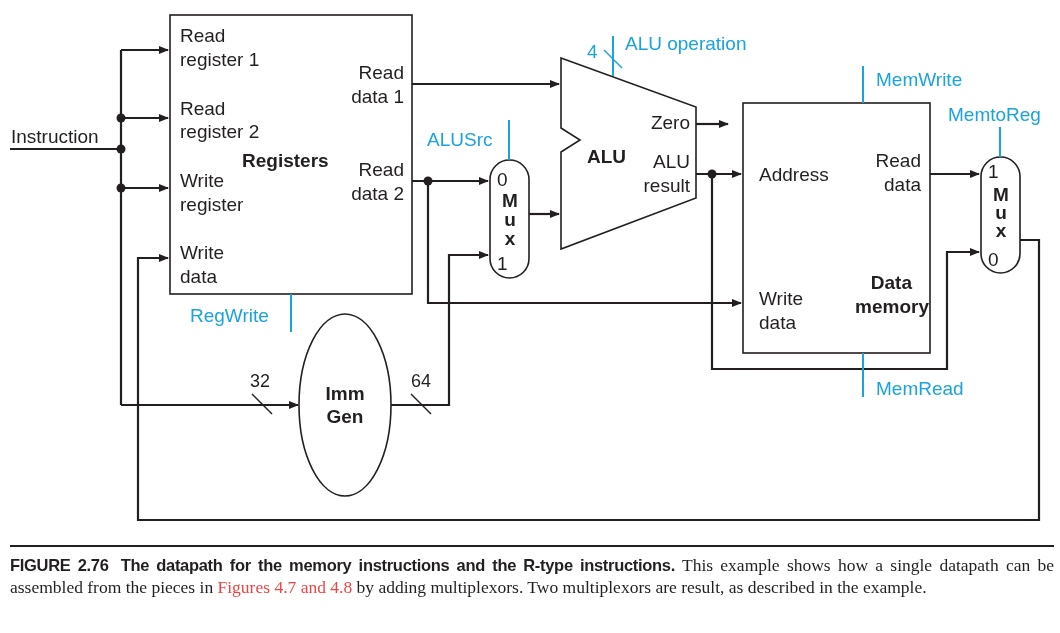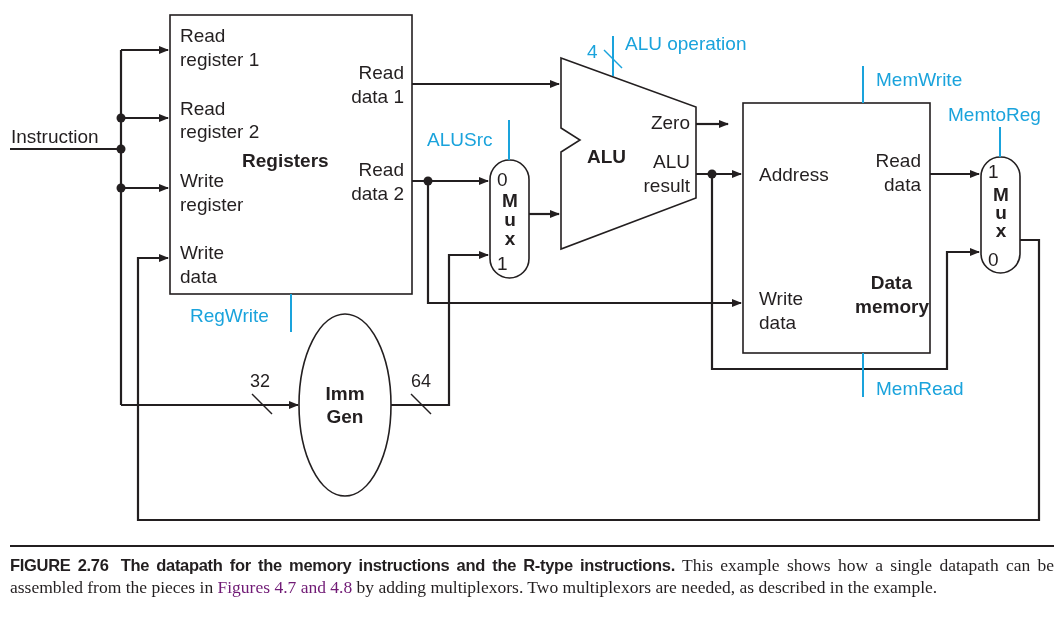--- a/index.html
+++ b/index.html
@@ -9,21 +9,21 @@
   .blbl { font-family: "Liberation Sans", sans-serif; font-size: 19px; font-weight: bold; fill: #231f20; }
   .ctl { font-family: "Liberation Sans", sans-serif; font-size: 19px; fill: #1aa3dc; }
   .num { font-family: "Liberation Sans", sans-serif; font-size: 18px; fill: #231f20; }
   .wire { stroke: #231f20; stroke-width: 2.2; fill: none; }
   .box { stroke: #231f20; stroke-width: 1.6; fill: #ffffff; }
   .cwire { stroke: #1aa3dc; stroke-width: 2; fill: none; }
   #caption-rule { position: absolute; left: 10px; top: 545px; width: 1044px; height: 0; border-top: 2px solid #231f20; }
   #caption { position: absolute; left: 10px; top: 554px; width: 1044px; font-family: "Liberation Serif", serif; font-size: 17.5px; line-height: 22px; color: #231f20; text-align: justify; }
   #caption .fig-num { font-family: "Liberation Sans", sans-serif; font-weight: bold; font-size: 16.5px; letter-spacing: -0.3px; }
   #caption .fig-title { font-family: "Liberation Sans", sans-serif; font-weight: bold; font-size: 16.5px; letter-spacing: -0.3px; margin-left: 12px; }
-  #caption .fig-link { color: #701a75; }
+  #caption .fig-link { color: #ef4444; }
 </style>
 </head>
 <body>
 
 <svg id="diagram" width="1060" height="540" viewBox="0 0 1060 540" xmlns="http://www.w3.org/2000/svg">
   <defs>
     <marker id="arr" markerWidth="10" markerHeight="8" refX="9" refY="4" orient="auto" markerUnits="userSpaceOnUse">
       <path d="M0,0 L10,4 L0,8 Z" fill="#231f20"></path>
     </marker>
   </defs>
@@ -103,14 +103,14 @@
   <rect class="box" x="981" y="157" width="39" height="116" rx="19.5" ry="19.5"></rect>
   <line class="cwire" x1="1000" y1="127" x2="1000" y2="157"></line>
   <text class="ctl" x="948" y="121">MemtoReg</text>
   <text class="lbl" x="988" y="178">1</text>
   <text class="blbl" text-anchor="middle" x="1001" y="201"><tspan>M</tspan><tspan x="1001" dy="18">u</tspan><tspan x="1001" dy="18">x</tspan></text>
   <text class="lbl" x="988" y="266">0</text>
 </svg>
 
 <div id="caption-rule"></div>
 <div id="caption">
-  <span class="fig-num">FIGURE 2.76</span><span class="fig-title">The datapath for the memory instructions and the R-type instructions.</span><span> This example shows how a single datapath can be assembled from the pieces in </span><span class="fig-link">Figures 4.7 and 4.8</span><span> by adding multiplexors. Two multiplexors are needed, as described in the example.</span>
+  <span class="fig-num">FIGURE 2.76</span><span class="fig-title">The datapath for the memory instructions and the R-type instructions.</span><span> This example shows how a single datapath can be assembled from the pieces in </span><span class="fig-link">Figures 4.7 and 4.8</span><span> by adding multiplexors. Two multiplexors are result, as described in the example.</span>
 </div>
 
 </body></html>

